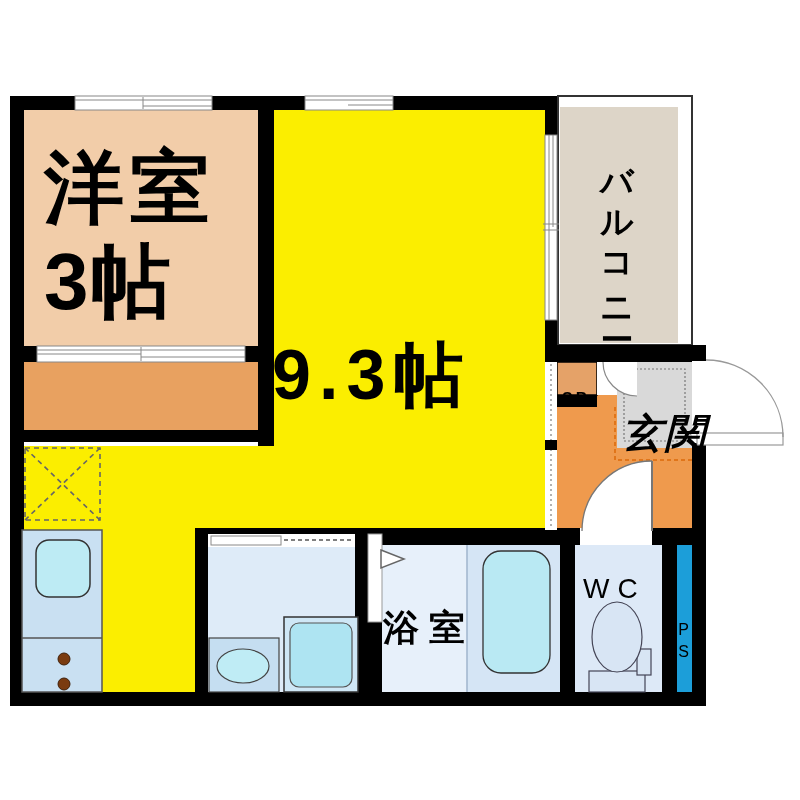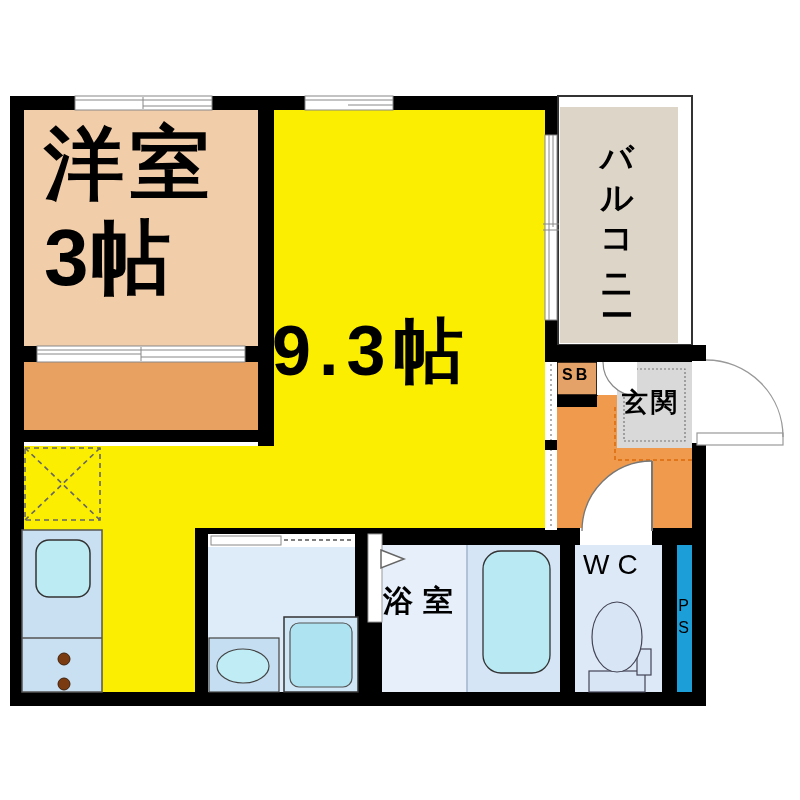--- a/index.html
+++ b/index.html
@@ -1,20 +1,20 @@
 <!DOCTYPE html>
 <html><head>
 <meta charset="utf-8">
 <style>
   html,body{margin:0;padding:0;background:#fff;}
   .stage{position:relative;width:800px;height:800px;background:#fff;overflow:hidden;
          font-family:"Liberation Sans", sans-serif;}
   .stage svg{position:absolute;left:0;top:0;}
   .lbl{position:absolute;color:#000;font-weight:700;line-height:1;white-space:nowrap;
-       font-family:"Liberation Sans", sans-serif;}
+       font-family:"Liberation Sans", sans-serif;margin-top:24px;}
   .vert{writing-mode:vertical-rl;}
   .vert-up{writing-mode:vertical-rl;text-orientation:upright;}
 </style>
 </head>
 <body>
 
 <div class="stage">
 
 <svg width="800" height="800" viewBox="0 0 800 800">
 
@@ -154,20 +154,20 @@
 </svg>
 
   <div class="lbl" style="left:44px;top:124px;font-size:80px;letter-spacing:6px;">洋室</div>
   <div class="lbl" style="left:44px;top:218px;font-size:80px;letter-spacing:2px;">3帖</div>
 
   <div class="lbl" style="left:272px;top:316px;font-size:70px;letter-spacing:8px;">9.3帖</div>
 
 
   <div class="lbl vert" style="left:601px;top:120px;font-size:33px;letter-spacing:7px;">バルコニー</div>
 
-  <div class="lbl" style="left:622px;top:389px;font-size:26px;letter-spacing:3px;">玄関</div>
+  <div class="lbl" style="left:622px;top:389px;font-size:40px;letter-spacing:3px;font-style:italic;">玄関</div>
   <div class="lbl" style="left:562px;top:367px;font-size:16px;letter-spacing:3px;font-weight:700;">SB</div>
 
-  <div class="lbl" style="left:383px;top:586px;font-size:30px;letter-spacing:10px;font-family:Liberation Serif, serif;">浴室</div>
+  <div class="lbl" style="left:383px;top:586px;font-size:36px;letter-spacing:10px;font-family:Liberation Serif, serif;">浴室</div>
   <div class="lbl" style="left:583px;top:551px;font-size:28px;letter-spacing:8px;font-weight:400;">WC</div>
   <div class="lbl vert-up" style="left:675px;top:597px;font-size:16px;letter-spacing:5px;font-weight:400;">PS</div>
 
 </div>
 
 </body></html>

